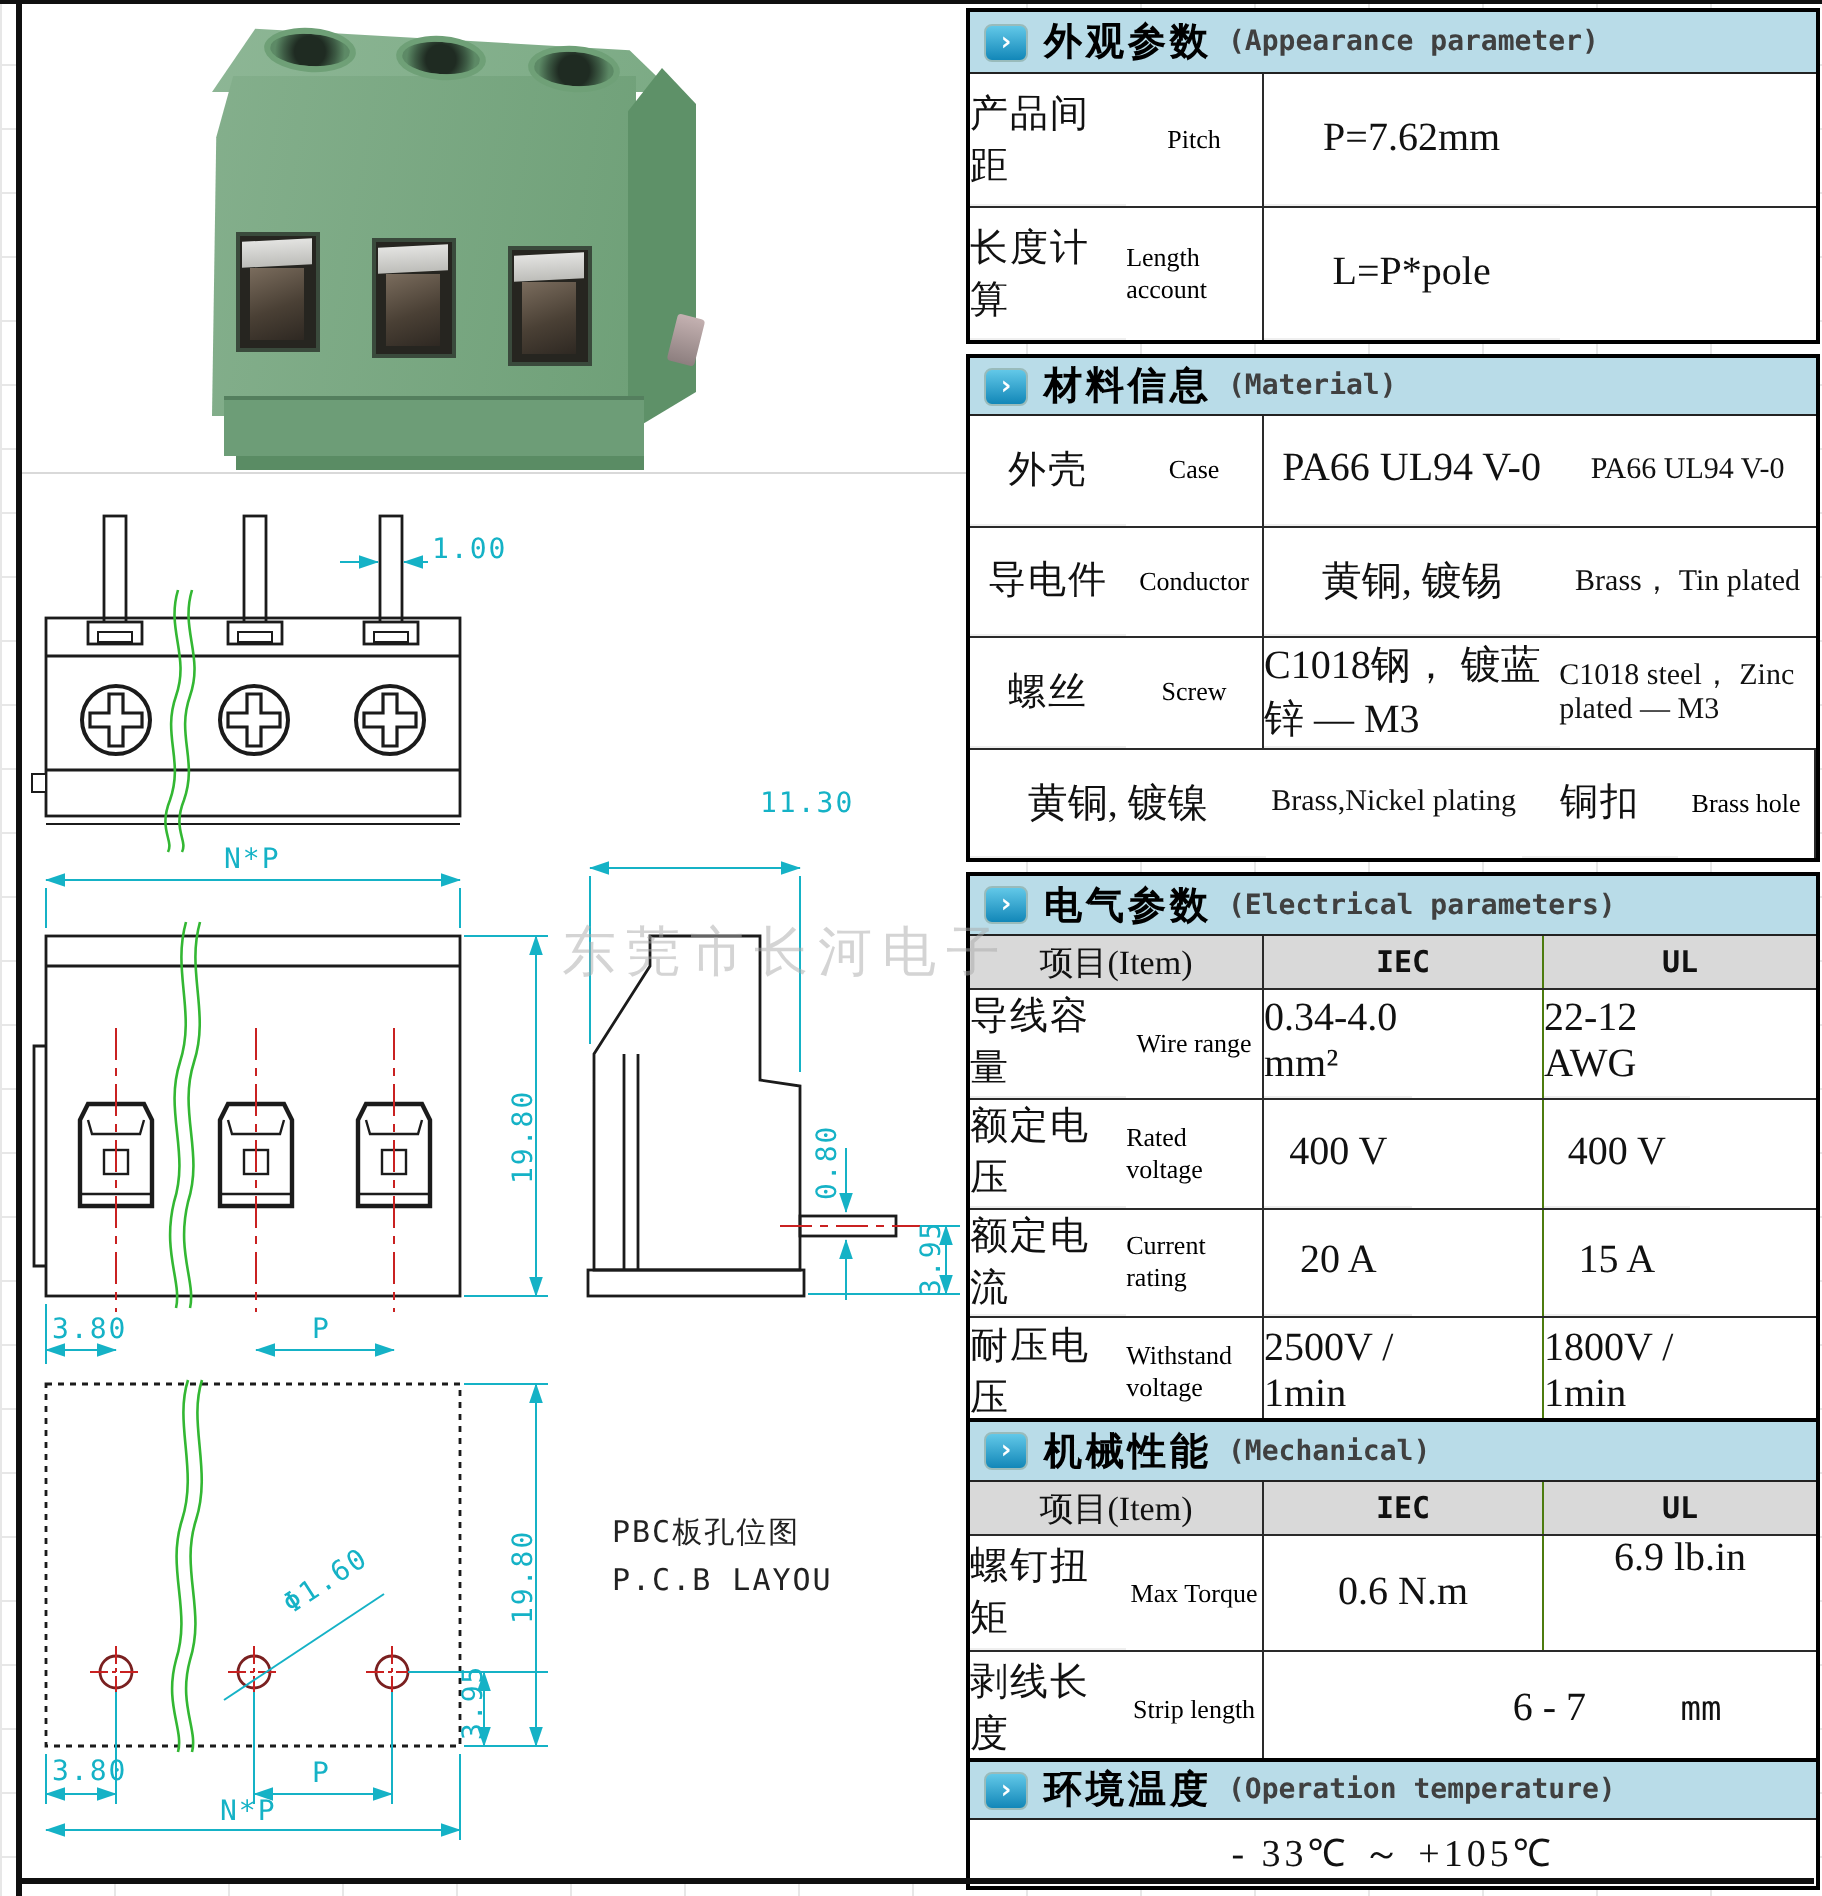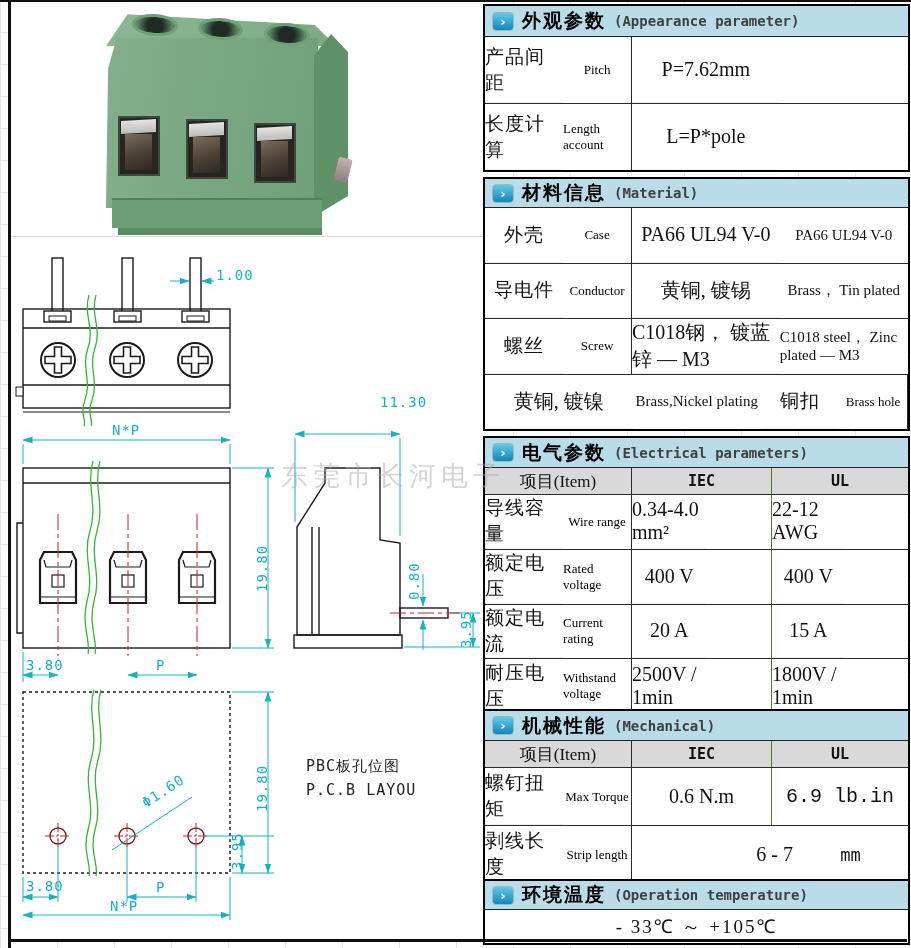--- a/index.html
+++ b/index.html
@@ -539,21 +539,21 @@
       <div class="l1">
           <span class="zh-label">螺钉扭矩</span>
         </div>
       <div class="l2">
           <span class="en-label">Max Torque</span>
         </div>
     </div>
     <div class="cell viec" style="justify-content:center;align-items:center;">
       <span class="val-big">0.6  N.m</span>
     </div>
-    <div class="cell vul" style="justify-content:center;align-items:center;font-family:Liberation Mono, monospace;">
+    <div class="cell vul" style="justify-content:center;">
       <span class="val-big">6.9 lb.in</span>
     </div>
   </div>
   <div class="row">
     <div class="cell lab">
       <div class="l1">
           <span class="zh-label">剥线长度</span>
         </div>
       <div class="l2">
           <span class="en-label">Strip length</span>

